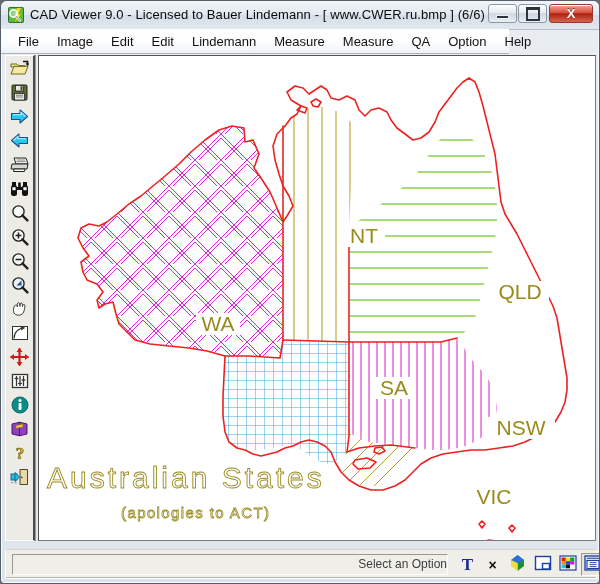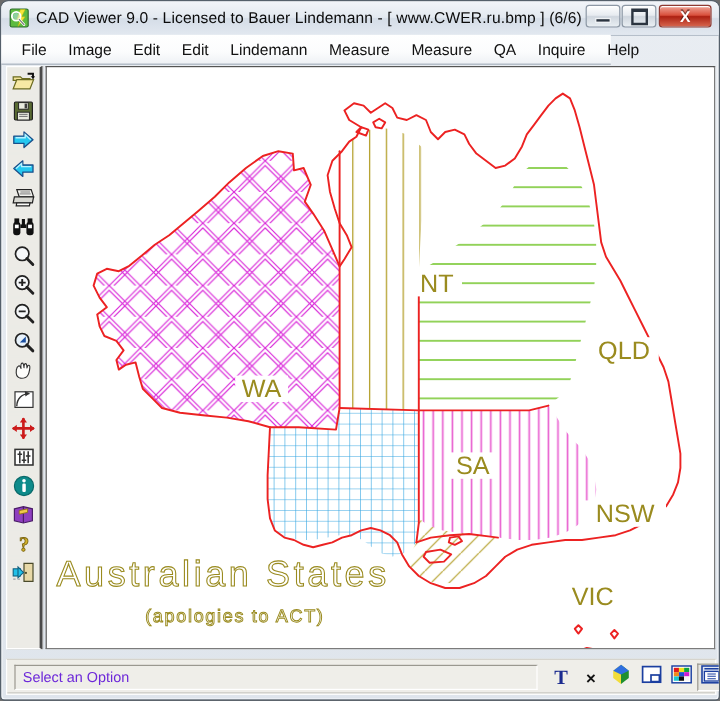--- a/index.html
+++ b/index.html
@@ -84,21 +84,21 @@
   
   #statusbar{
     position:absolute;left:4px;top:548px;width:592px;height:30px;box-sizing:border-box;
     background:#efeee9;border:1px solid #ffffff;border-top:1px solid #d6d4cd;
     box-shadow:inset 0 -1px 0 #b8b6b0;
   }
   #status-field{
     position:absolute;left:6px;top:4px;width:436px;height:21px;box-sizing:border-box;
     background:#efeee9;border-top:1px solid #9a9890;border-left:1px solid #9a9890;
     border-right:1px solid #ffffff;border-bottom:1px solid #ffffff;
-    font-size:12px;color:#6d28d9;line-height:19px;padding-left:6px;overflow:hidden;white-space:nowrap;
+    font-size:12px;color:#404040;line-height:19px;padding-left:6px;overflow:hidden;white-space:nowrap;text-align:right;
   }
   .sbtn{
     position:absolute;top:3px;width:23px;height:23px;box-sizing:border-box;
     background:#efeee9;border:1px solid #efeee9;
     display:flex;align-items:center;justify-content:center;cursor:default;
   }
   .sbtn.pressed{border:1px solid #9a9890;border-right-color:#ffffff;border-bottom-color:#ffffff;background:#e6e5e0;}
 </style>
 </head>
 <body>
@@ -132,21 +132,21 @@
 
   <div id="menubar">
     <div class="menu-item">File</div>
     <div class="menu-item">Image</div>
     <div class="menu-item">Edit</div>
     <div class="menu-item">Edit</div>
     <div class="menu-item">Lindemann</div>
     <div class="menu-item">Measure</div>
     <div class="menu-item">Measure</div>
     <div class="menu-item">QA</div>
-    <div class="menu-item">Inquire</div>
+    <div class="menu-item">Option</div>
     <div class="menu-item">Help</div>
   </div>
 
   <div id="client">
 
     <div id="toolbar">
 
       <div class="tbtn">
         <span>
         <svg width="19" height="17" viewBox="0 0 19 17">

